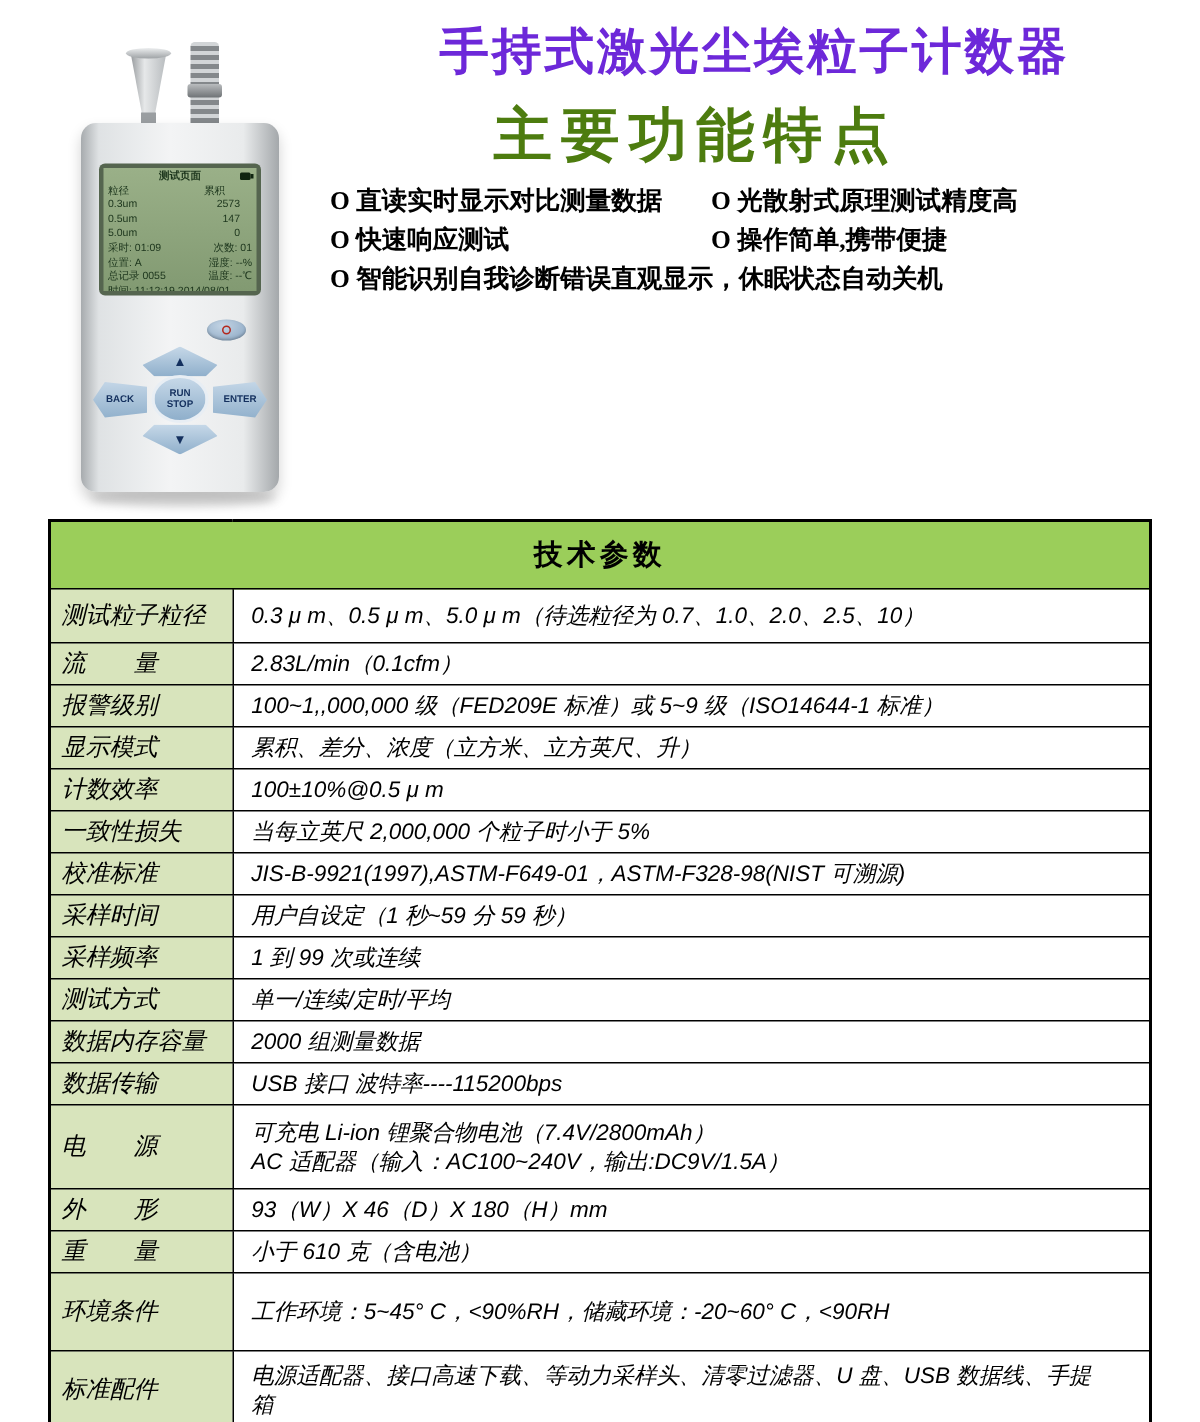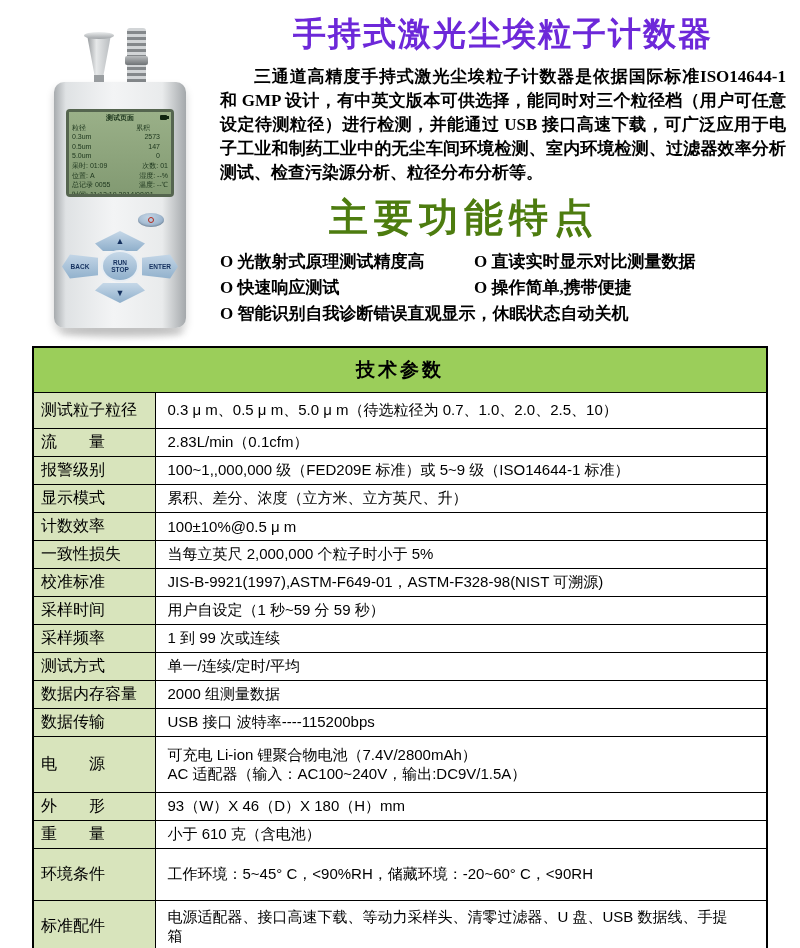--- a/index.html
+++ b/index.html
@@ -66,21 +66,21 @@
     font-size:6.5px; line-height:7.5px; text-align:center; white-space:pre-line;
     border:2px solid #e8eef4; }
 
   
   .specs { width:736px; margin:0 auto; border-collapse:collapse; border:2px solid #000; }
   .specs th { background:#9bce5a; font-size:19px; font-weight:bold; letter-spacing:3px; padding:9px 4px; border:1.5px solid #000; font-family:"Liberation Serif", serif; }
   .specs td { border:1.5px solid #000; vertical-align:middle; }
   .specs td.lbl { background:#d8e4bc; width:122px; font-size:16px; padding:3px 6px 3px 7px; white-space:nowrap; font-family:"Liberation Serif", serif; }
   .specs td.val { font-size:15px; padding:3px 24px 3px 12px; white-space:pre-line; }
   .specs td.val.center { text-align:center; padding-left:8px; }
-  .specs tbody tr { height:28px; }
+  .specs tbody tr { height:28px;font-style:italic; }
   .specs tbody tr:nth-child(1) { height:36px; }
   .specs tbody tr:nth-child(13) { height:56px; }
   .specs tbody tr:nth-child(16), .specs tbody tr:nth-child(17) { height:52px; }
   .specs tbody tr:nth-child(18) { height:32px; }
 </style>
 </head>
 <body>
 
 <div class="page">
 
@@ -147,26 +147,25 @@
 STOP</div>
         <div class="nav-btn btn-enter">ENTER</div>
         <div class="nav-btn btn-down">
           <span>▼</span>
         </div>
       </div>
     </div>
 
     <div class="right-col">
       <div class="page-title">手持式激光尘埃粒子计数器</div>
-      <p class="intro">三通道高精度手持式激光尘埃粒子计数器是依据国际标准ISO14644-1 和 GMP 设计，有中英文版本可供选择，能同时对三个粒径档（用户可任意设定待测粒径）进行检测，并能通过 USB 接口高速下载，可广泛应用于电子工业和制药工业中的无尘车间环境检测、室内环境检测、过滤器效率分析测试、检查污染源分析、粒径分布分析等。</p>
       <div class="features-title">主要功能特点</div>
       <div class="features">
         <div class="feat-grid">
+          <span>O 直读实时显示对比测量数据</span>
           <span>O 光散射式原理测试精度高</span>
-          <span>O 直读实时显示对比测量数据</span>
           <span>O 快速响应测试</span>
           <span>O 操作简单,携带便捷</span>
           <span class="feat-full">O 智能识别自我诊断错误直观显示，休眠状态自动关机</span>
         </div>
       </div>
     </div>
   </div>
 
   <table class="specs">
     <thead>

